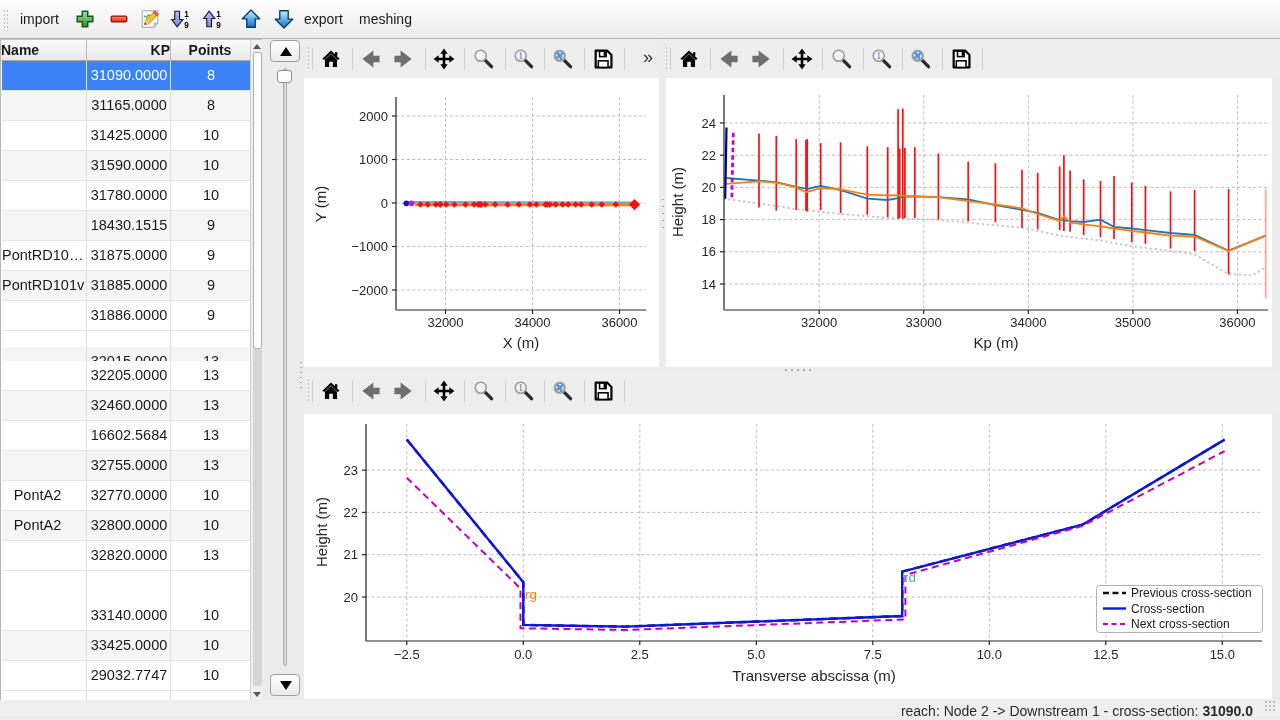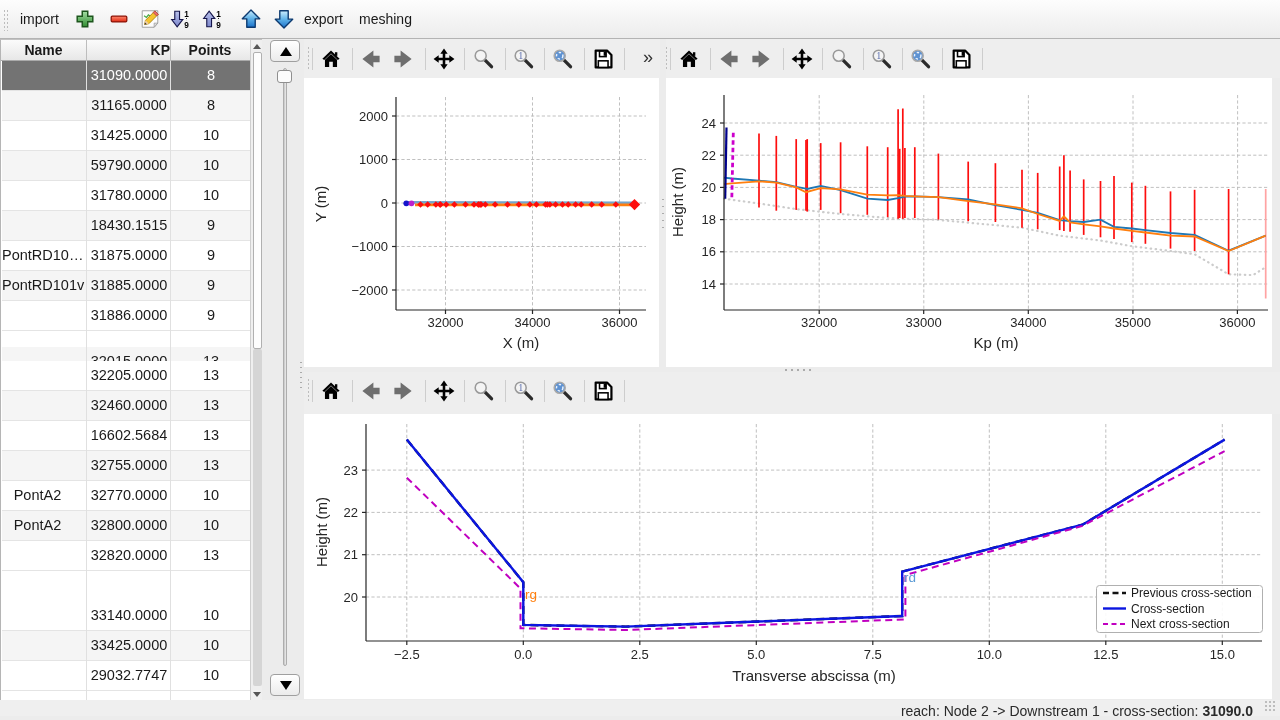--- a/index.html
+++ b/index.html
@@ -9,21 +9,21 @@
 .hdots {position:absolute;width:5px;height:22px;top:9px;left:3px;
  background-image:radial-gradient(circle,#bdbdbd 1px,transparent 1.1px);background-size:3px 4px}
 .thandle {position:absolute;width:4px;height:24px;
  background-image:radial-gradient(circle,#bdbdbd 0.8px,transparent 1px);background-size:3px 4px}
 #tablewrap {position:absolute;left:0;top:39px;width:262px;height:661px;background:#ffffff;border-right:1px solid #c2c2c2;border-top:1px solid #c2c2c2;border-left:1px solid #b5b5b5}
 #thead {position:absolute;left:0;top:0;width:249px;height:21px;background:linear-gradient(#fbfbfb,#e7e7e7);border-bottom:1px solid #aaa}
 #thead span {position:absolute;top:2px;font-size:14px;font-weight:bold;color:#1a1a1a}
 .hsep {position:absolute;top:0;width:1px;height:21px;background:#bdbdbd}
 .trow {position:absolute;left:1px;width:248px;height:30px;background:#fff;border-bottom:1px solid #e4e4e4}
 .trow.alt {background:#f5f5f5}
-.trow.sel {background:#737373;color:#fff}
+.trow.sel {background:#3b82f6;color:#fff}
 .trow span {position:absolute;top:6px;font-size:14.5px;color:#1a1a1a;text-align:center}
 .trow.sel span {color:#fff}
 .c1 {left:0;width:71px} .c2 {left:85px;width:84px} .c3 {left:169px;width:80px}
 .colsep {position:absolute;top:21px;width:1px;height:639px;background:#e0e0e0}
 #vscroll {position:absolute;left:249px;top:0;width:13px;height:661px;background:#efefef;border-left:1px solid #cfcfcf}
 #vthumb {position:absolute;left:1.5px;top:12px;width:9px;height:297px;background:#fdfdfd;border:1px solid #b0b0b0;border-radius:2px}
 #vgroove {position:absolute;left:1.5px;top:309px;width:9px;height:337px;background:#d5d5d5;border-radius:2px}
 .sarrow {position:absolute;left:2px;width:0;height:0}
 #slidercol {position:absolute;left:262px;top:39px;width:42px;height:661px;background:#ececec}
 .sqbtn {position:absolute;left:8px;width:30px;height:22px;background:linear-gradient(#ffffff,#ebebeb);border:1px solid #9f9f9f;border-radius:4px}
@@ -171,21 +171,21 @@
       <span class="c2">31165.0000</span>
       <span class="c3">8</span>
     </div>
 <div class="trow " style="top:81px">
       <span class="c1"></span>
       <span class="c2">31425.0000</span>
       <span class="c3">10</span>
     </div>
 <div class="trow alt" style="top:111px">
       <span class="c1"></span>
-      <span class="c2">59790.0000</span>
+      <span class="c2">31590.0000</span>
       <span class="c3">10</span>
     </div>
 <div class="trow " style="top:141px">
       <span class="c1"></span>
       <span class="c2">31780.0000</span>
       <span class="c3">10</span>
     </div>
 <div class="trow alt" style="top:171px">
       <span class="c1"></span>
       <span class="c2">18430.1515</span>
@@ -257,21 +257,21 @@
       <span class="c3">10</span>
     </div>
 <div class="trow " style="top:621px">
       <span class="c1"></span>
       <span class="c2">29032.7747</span>
       <span class="c3">10</span>
     </div>
  <div class="colsep" style="left:85px"></div>
  <div class="colsep" style="left:169px"></div>
  <div id="thead">
-  <span style="left:0;width:85px;text-align:center">Name</span>
+  <span style="left:0;width:85px;">Name</span>
   <span style="left:85px;width:84px;text-align:right">KP</span>
   <span style="left:169px;width:80px;text-align:center">Points</span>
   <div class="hsep" style="left:85px"></div>
   <div class="hsep" style="left:169px"></div>
  </div>
  <div id="vscroll">
   <div class="sarrow" style="top:4px;border-left:4px solid transparent;border-right:4px solid transparent;border-bottom:5px solid #555"></div>
   <div id="vthumb"></div>
   <div id="vgroove"></div>
   <div class="sarrow" style="bottom:4px;border-left:4px solid transparent;border-right:4px solid transparent;border-top:5px solid #555"></div>

